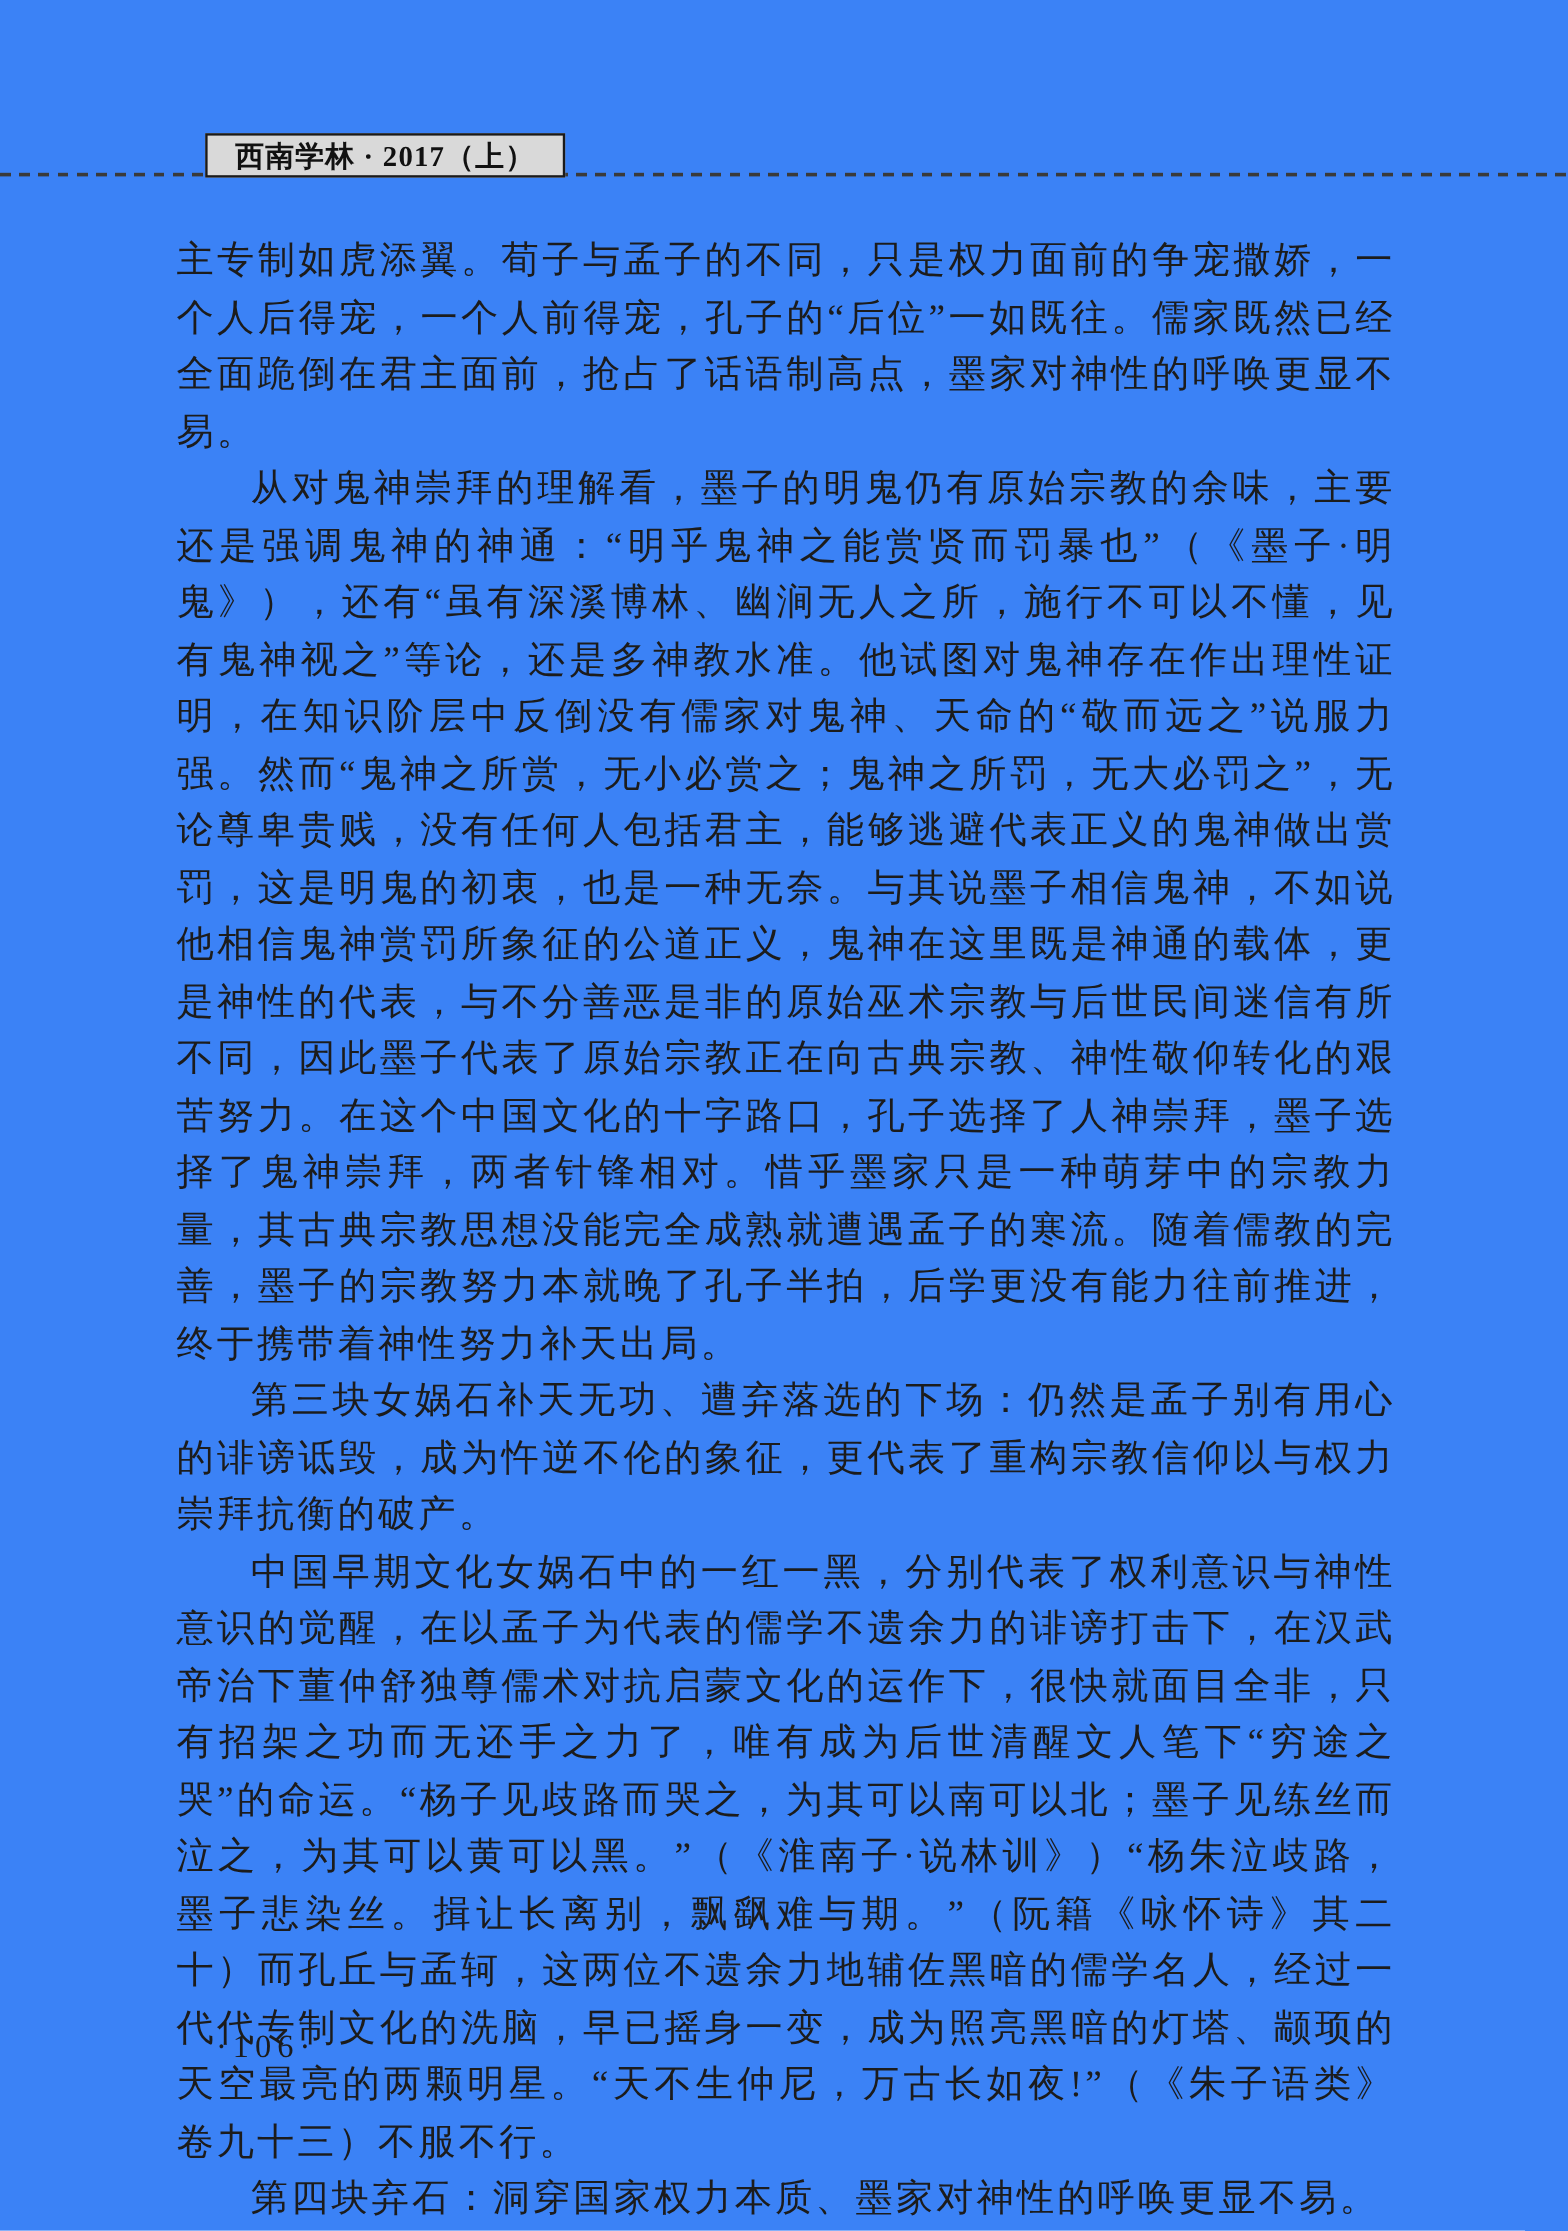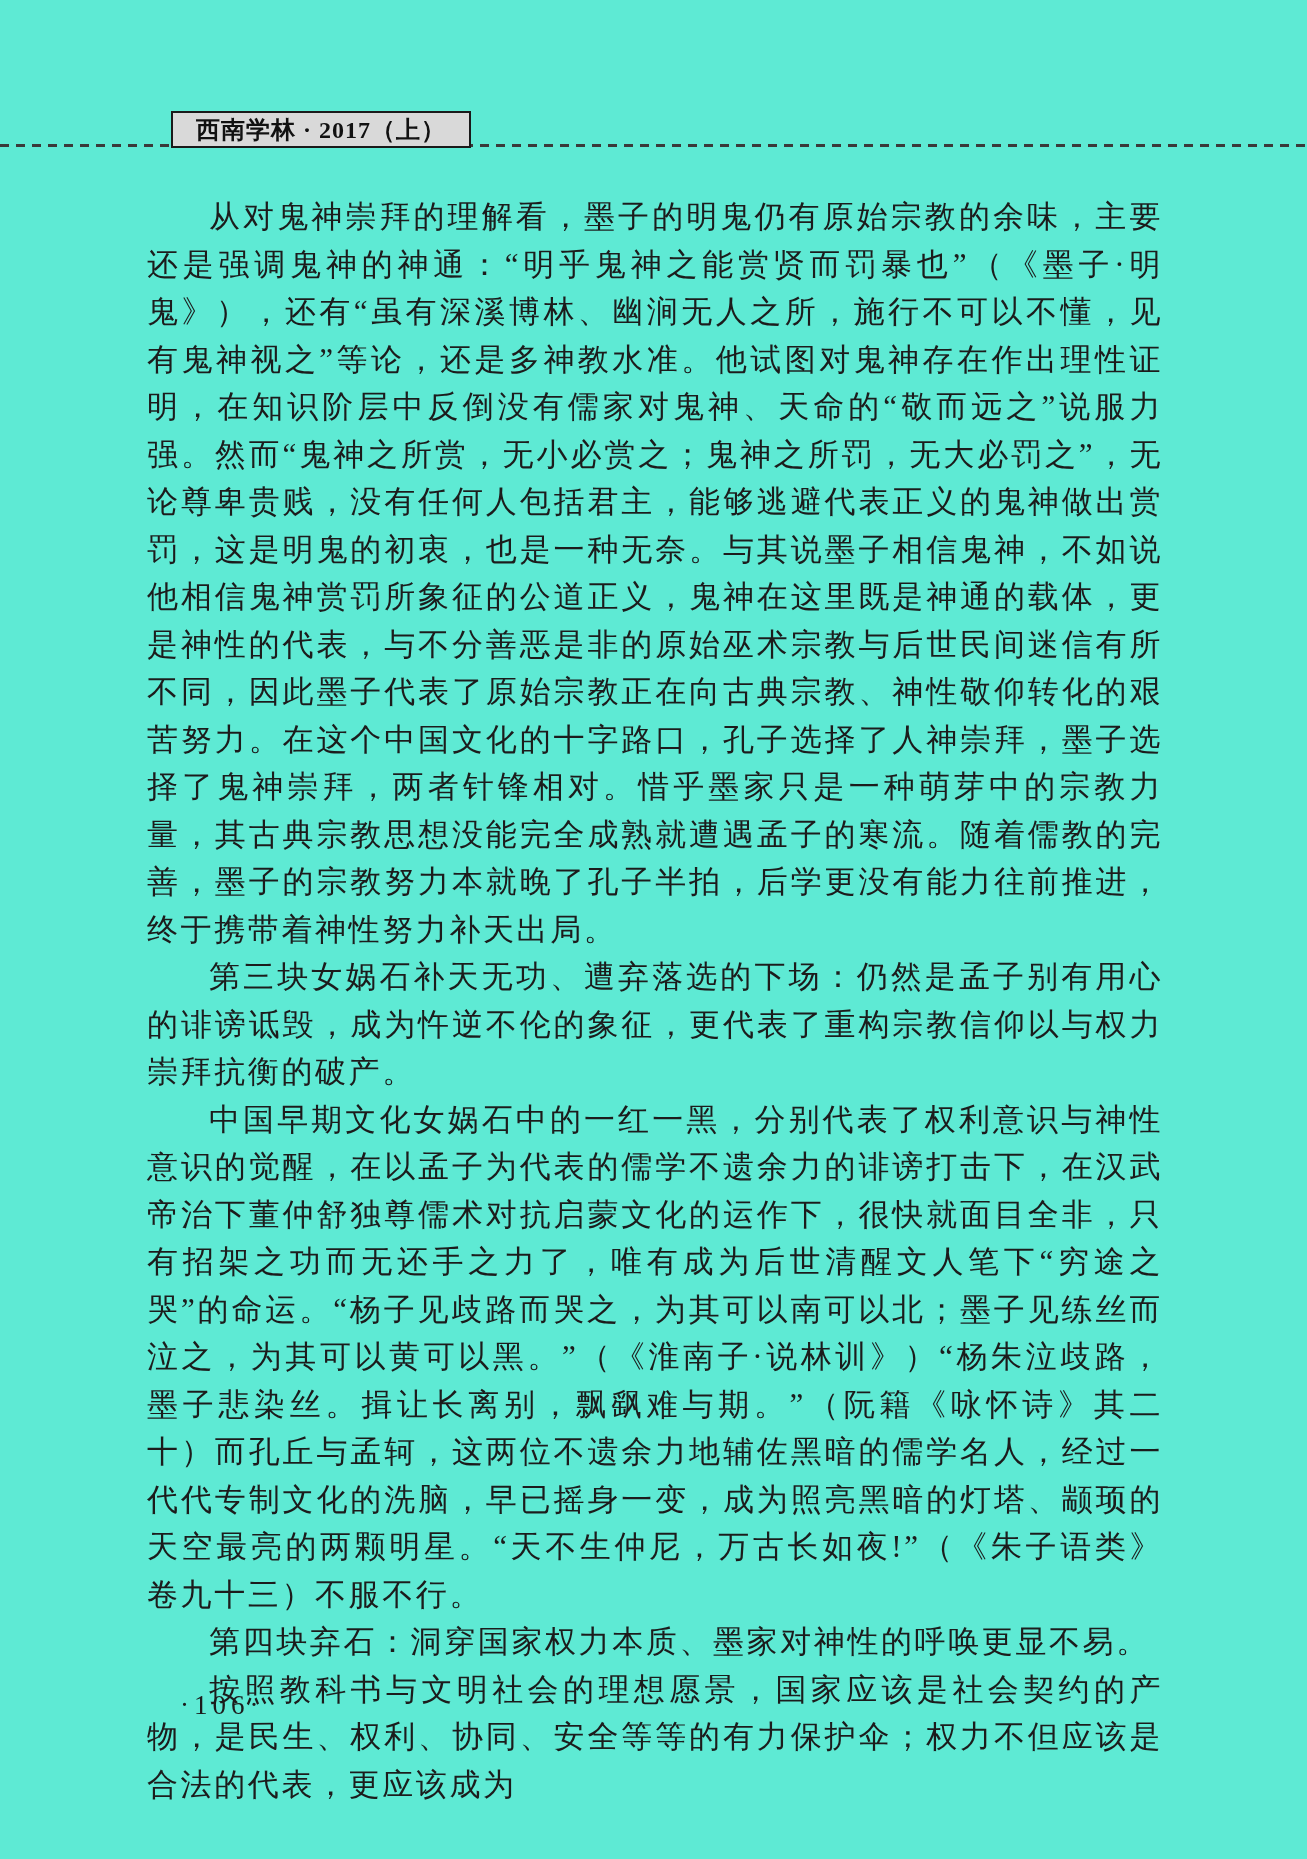--- a/index.html
+++ b/index.html
@@ -4,21 +4,21 @@
 <style>
   html, body {
     margin: 0;
     padding: 0;
     background: #ffffff;
   }
   .page {
     position: relative;
     width: 1307px;
     height: 1859px;
-    background: #5eead4;
+    background: #3b82f6;
     overflow: hidden;
     font-family: "Liberation Serif", "DejaVu Serif", serif;
     color: #1c1c1c;
   }
   .dashed-rule {
     position: absolute;
     left: 0;
     top: 144px;
     width: 1307px;
     height: 3px;
@@ -82,20 +82,21 @@
 
 <div class="page">
 
   <div class="dashed-rule"></div>
 
   <div class="header-badge">
     <span>西南学林 · 2017（上）</span>
   </div>
 
   <div class="body-text">
+    <p>主专制如虎添翼。荀子与孟子的不同，只是权力面前的争宠撒娇，一个人后得宠，一个人前得宠，孔子的“后位”一如既往。儒家既然已经全面跪倒在君主面前，抢占了话语制高点，墨家对神性的呼唤更显不易。</p>
     <p class="indent">从对鬼神崇拜的理解看，墨子的明鬼仍有原始宗教的余味，主要还是强调鬼神的神通：“明乎鬼神之能赏贤而罚暴也”（《墨子·明鬼》），还有“虽有深溪博林、幽涧无人之所，施行不可以不懂，见有鬼神视之”等论，还是多神教水准。他试图对鬼神存在作出理性证明，在知识阶层中反倒没有儒家对鬼神、天命的“敬而远之”说服力强。然而“鬼神之所赏，无小必赏之；鬼神之所罚，无大必罚之”，无论尊卑贵贱，没有任何人包括君主，能够逃避代表正义的鬼神做出赏罚，这是明鬼的初衷，也是一种无奈。与其说墨子相信鬼神，不如说他相信鬼神赏罚所象征的公道正义，鬼神在这里既是神通的载体，更是神性的代表，与不分善恶是非的原始巫术宗教与后世民间迷信有所不同，因此墨子代表了原始宗教正在向古典宗教、神性敬仰转化的艰苦努力。在这个中国文化的十字路口，孔子选择了人神崇拜，墨子选择了鬼神崇拜，两者针锋相对。惜乎墨家只是一种萌芽中的宗教力量，其古典宗教思想没能完全成熟就遭遇孟子的寒流。随着儒教的完善，墨子的宗教努力本就晚了孔子半拍，后学更没有能力往前推进，终于携带着神性努力补天出局。</p>
     <p class="indent">第三块女娲石补天无功、遭弃落选的下场：仍然是孟子别有用心的诽谤诋毁，成为忤逆不伦的象征，更代表了重构宗教信仰以与权力崇拜抗衡的破产。</p>
     <p class="indent">中国早期文化女娲石中的一红一黑，分别代表了权利意识与神性意识的觉醒，在以孟子为代表的儒学不遗余力的诽谤打击下，在汉武帝治下董仲舒独尊儒术对抗启蒙文化的运作下，很快就面目全非，只有招架之功而无还手之力了，唯有成为后世清醒文人笔下“穷途之哭”的命运。“杨子见歧路而哭之，为其可以南可以北；墨子见练丝而泣之，为其可以黄可以黑。”（《淮南子·说林训》）“杨朱泣歧路，墨子悲染丝。揖让长离别，飘飖难与期。”（阮籍《咏怀诗》其二十）而孔丘与孟轲，这两位不遗余力地辅佐黑暗的儒学名人，经过一代代专制文化的洗脑，早已摇身一变，成为照亮黑暗的灯塔、颛顼的天空最亮的两颗明星。“天不生仲尼，万古长如夜!”（《朱子语类》卷九十三）不服不行。</p>
     <p class="indent">第四块弃石：洞穿国家权力本质、墨家对神性的呼唤更显不易。</p>
     <p class="indent">按照教科书与文明社会的理想愿景，国家应该是社会契约的产物，是民生、权利、协同、安全等等的有力保护伞；权力不但应该是合法的代表，更应该成为</p>
   </div>
 
   <div class="page-number">·106·</div>
 
 </div>

